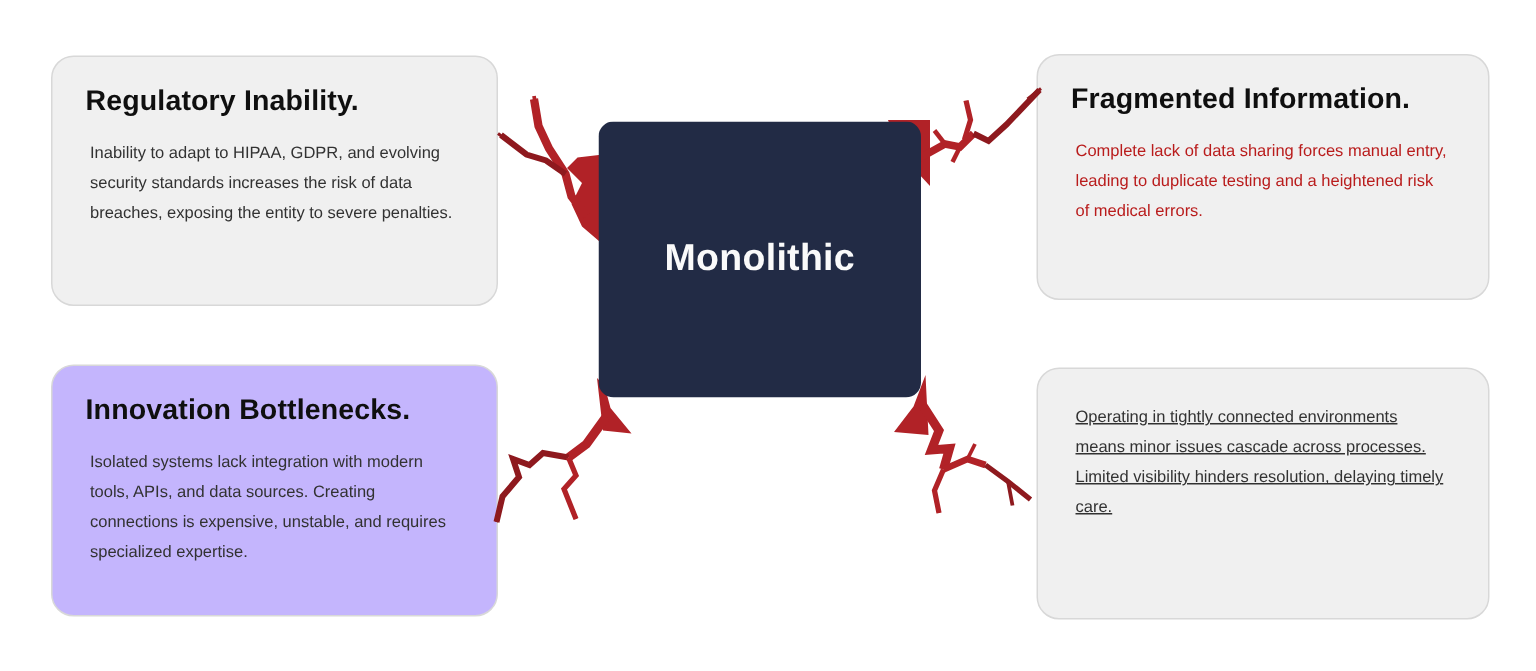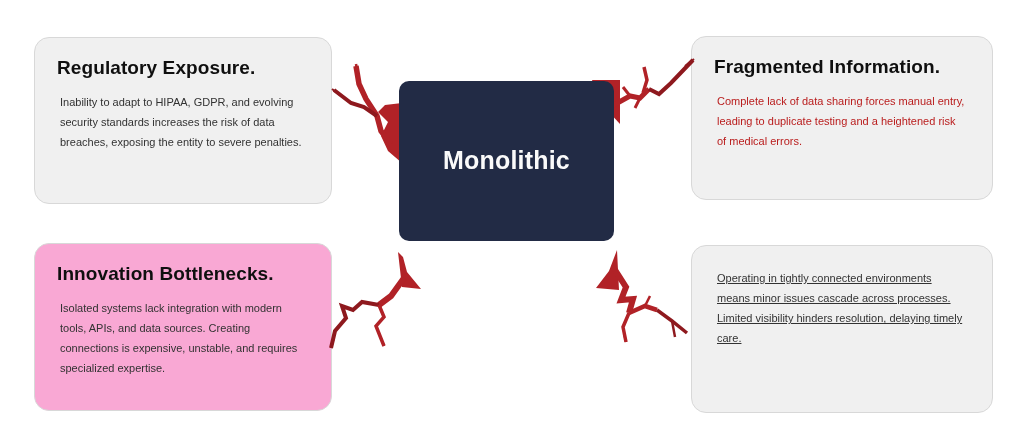--- a/index.html
+++ b/index.html
@@ -32,49 +32,49 @@
   }
   .card.tl{left:34px;top:37px;width:298px;height:167px;}
   .card.tr{left:691px;top:36px;width:302px;height:164px;}
   .card.bl{left:34px;top:243px;width:298px;height:168px;}
   .card.br{left:691px;top:245px;width:302px;height:168px;}
   .cracks{
     position:absolute;left:0;top:0;width:1024px;height:447px;
     z-index:2;pointer-events:none;
   }
   .core{
-    position:absolute;left:399px;top:81px;width:215px;height:160px;
+    position:absolute;left:399px;top:81px;width:215px;height:184px;
     border-radius:10px;
     background:#222b45;
     color:#fafafa;
     display:flex;flex-direction:column;align-items:center;justify-content:center;
     z-index:3;
     transform:translateZ(0);
   }
   .core-line{
     font-size:25px;font-weight:700;line-height:32px;letter-spacing:.2px;
     margin-top:-2px;
   }
 </style>
 </head>
 <body>
 
 <div class="stage" style="background-color: rgb(255, 255, 255);">
 
   <section class="card tl" style="background-color: rgb(240, 240, 240); border-color: rgb(216, 216, 216);">
-    <h2 style="color: rgb(15, 15, 15);">Regulatory Exposure.</h2>
+    <h2 style="color: rgb(15, 15, 15);">Regulatory Inability.</h2>
     <p style="color: rgb(50, 50, 50);">Inability to adapt to HIPAA, GDPR, and evolving security standards increases the risk of data breaches, exposing the entity to severe penalties.</p>
   </section>
 
   <section class="card tr" style="background-color: rgb(240, 240, 240); border-color: rgb(216, 216, 216);">
     <h2 style="color: rgb(15, 15, 15);">Fragmented Information.</h2>
     <p style="color: #b91c1c;">Complete lack of data sharing forces manual entry, leading to duplicate testing and a heightened risk of medical errors.</p>
   </section>
 
-  <section class="card bl" style="background-color: #f9a8d4; border-color: rgb(216, 216, 216);">
+  <section class="card bl" style="background-color: #c4b5fd; border-color: rgb(216, 216, 216);">
     <h2 style="color: rgb(15, 15, 15);">Innovation Bottlenecks.</h2>
     <p style="color: rgb(50, 50, 50);">Isolated systems lack integration with modern tools, APIs, and data sources. Creating connections is expensive, unstable, and requires specialized expertise.</p>
   </section>
 
   <section class="card br" style="background-color: rgb(240, 240, 240); border-color: rgb(216, 216, 216);">
     <p style="color: rgb(50, 50, 50); text-decoration: underline;">Operating in tightly connected environments means minor issues cascade across processes. Limited visibility hinders resolution, delaying timely care.</p>
   </section>
 
   <svg class="cracks" viewBox="0 0 1024 447" xmlns="http://www.w3.org/2000/svg">
 

